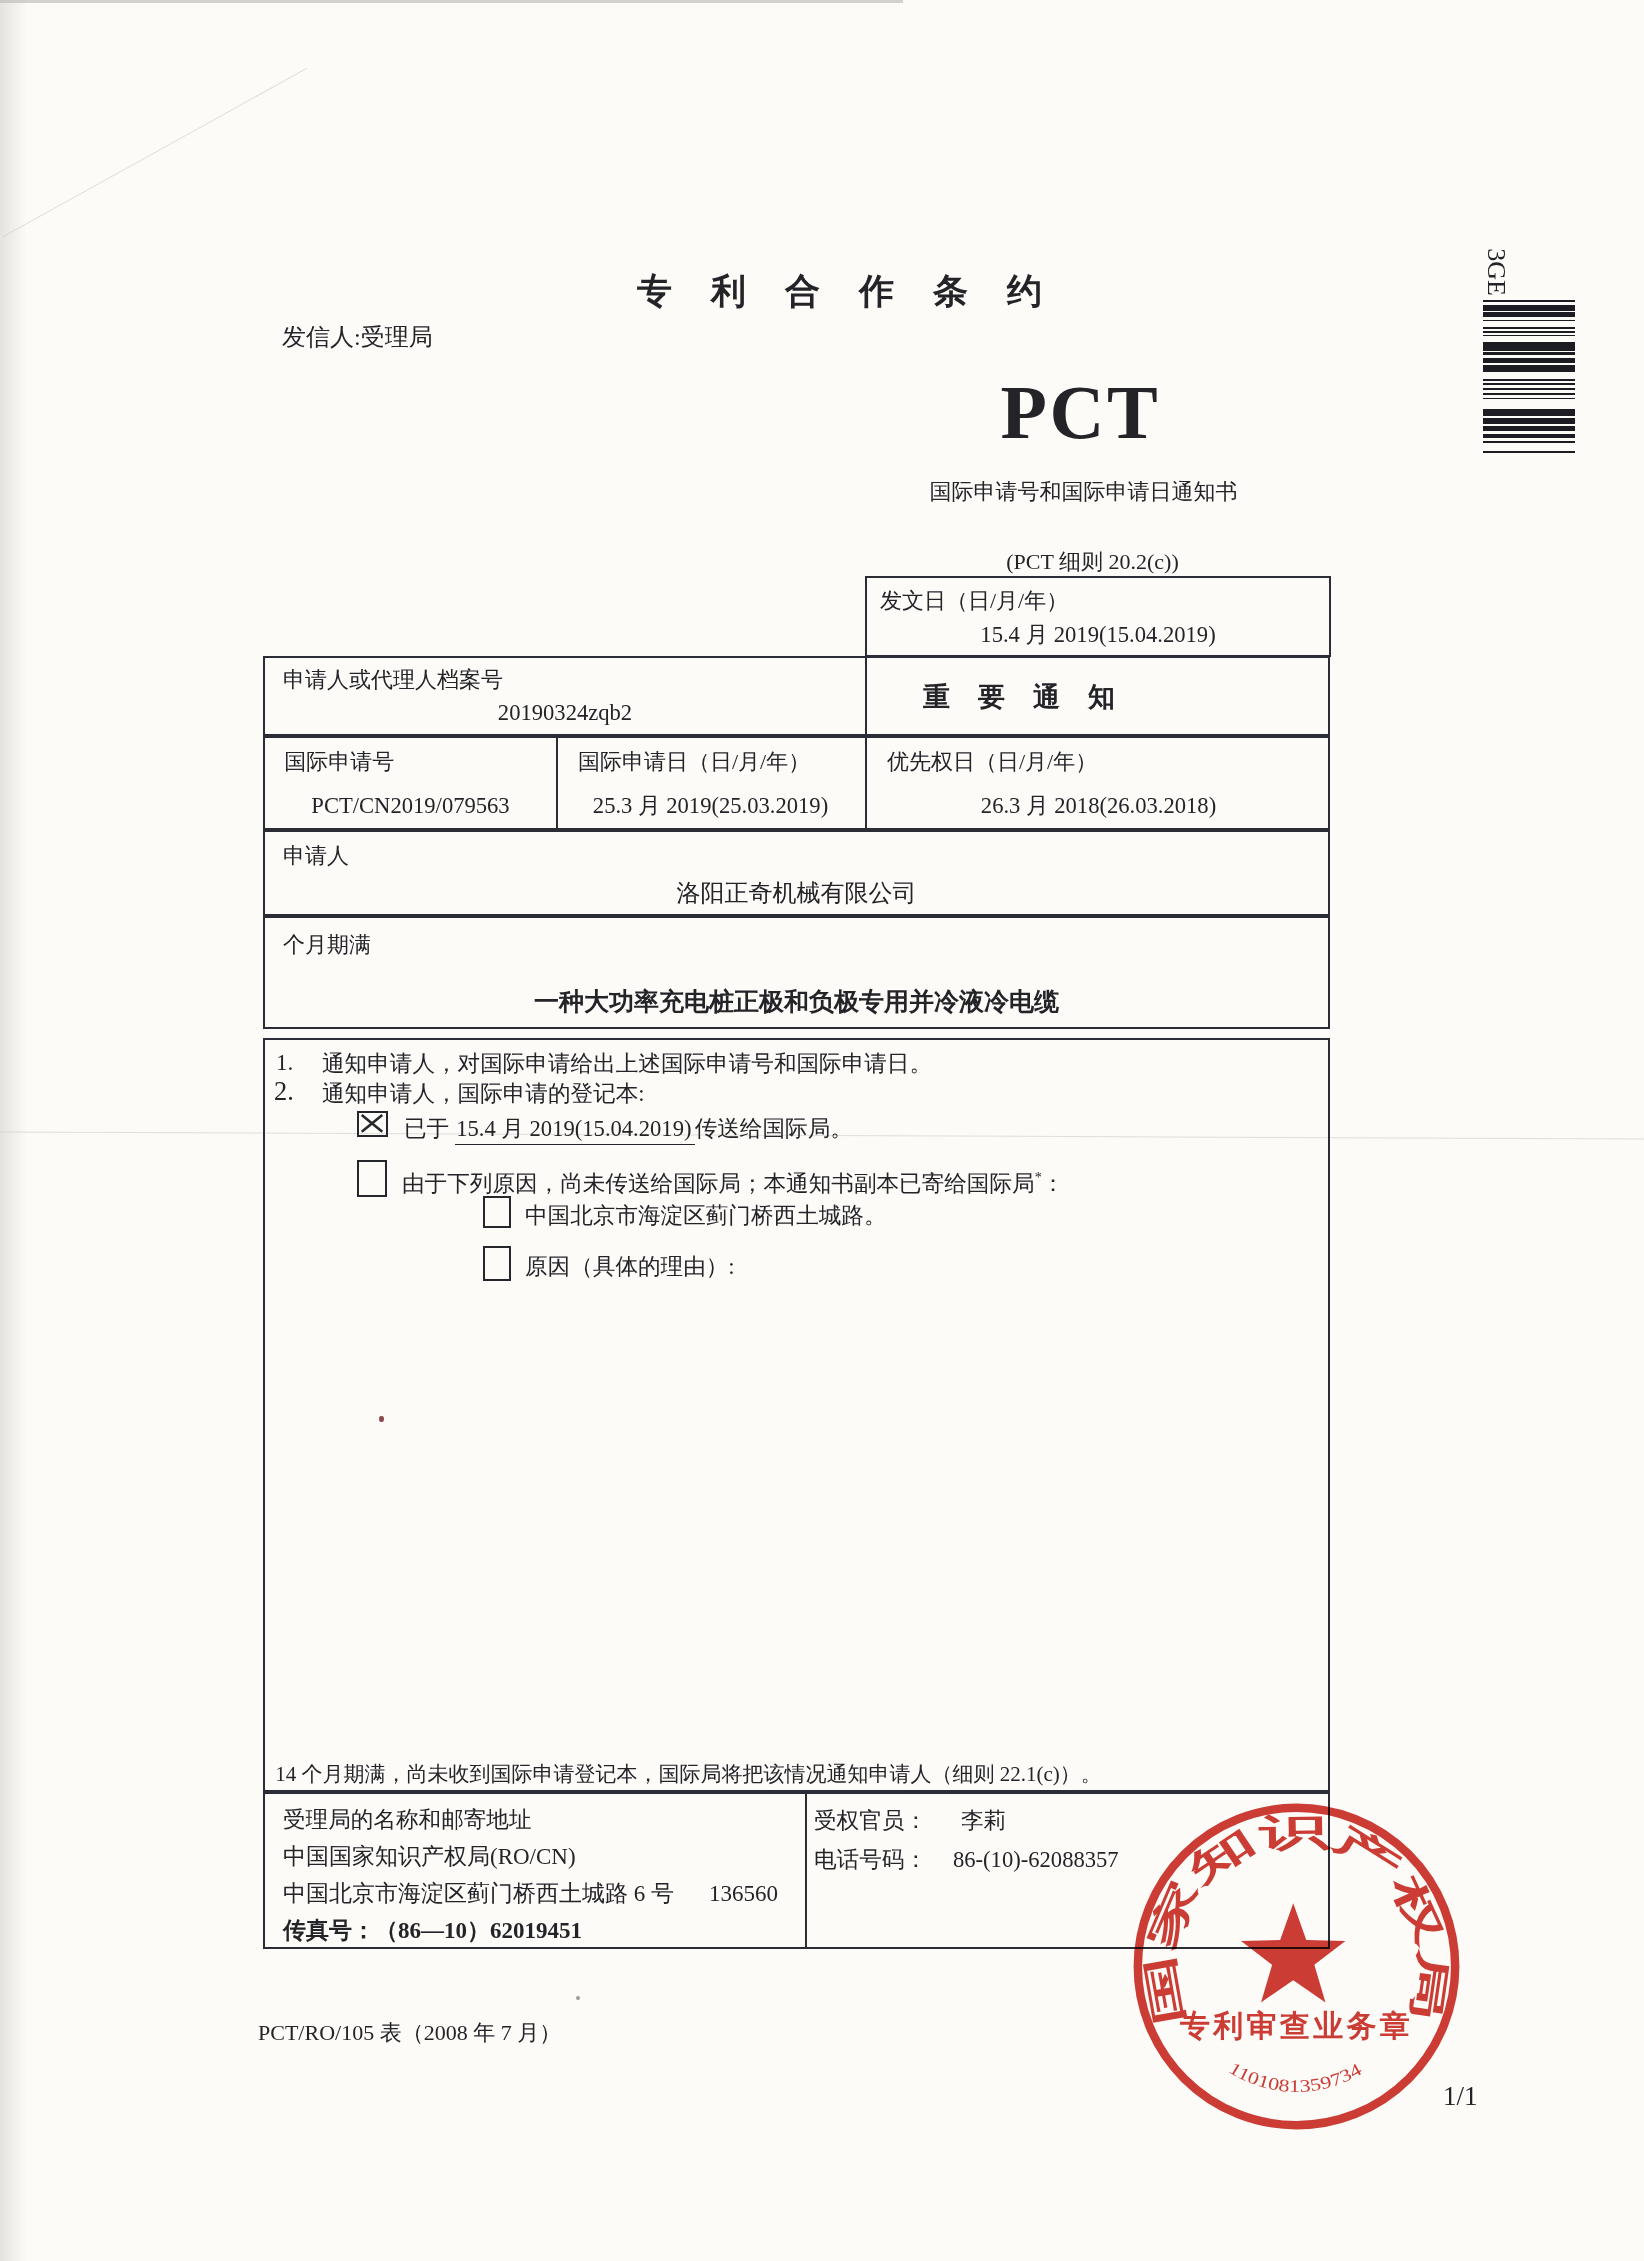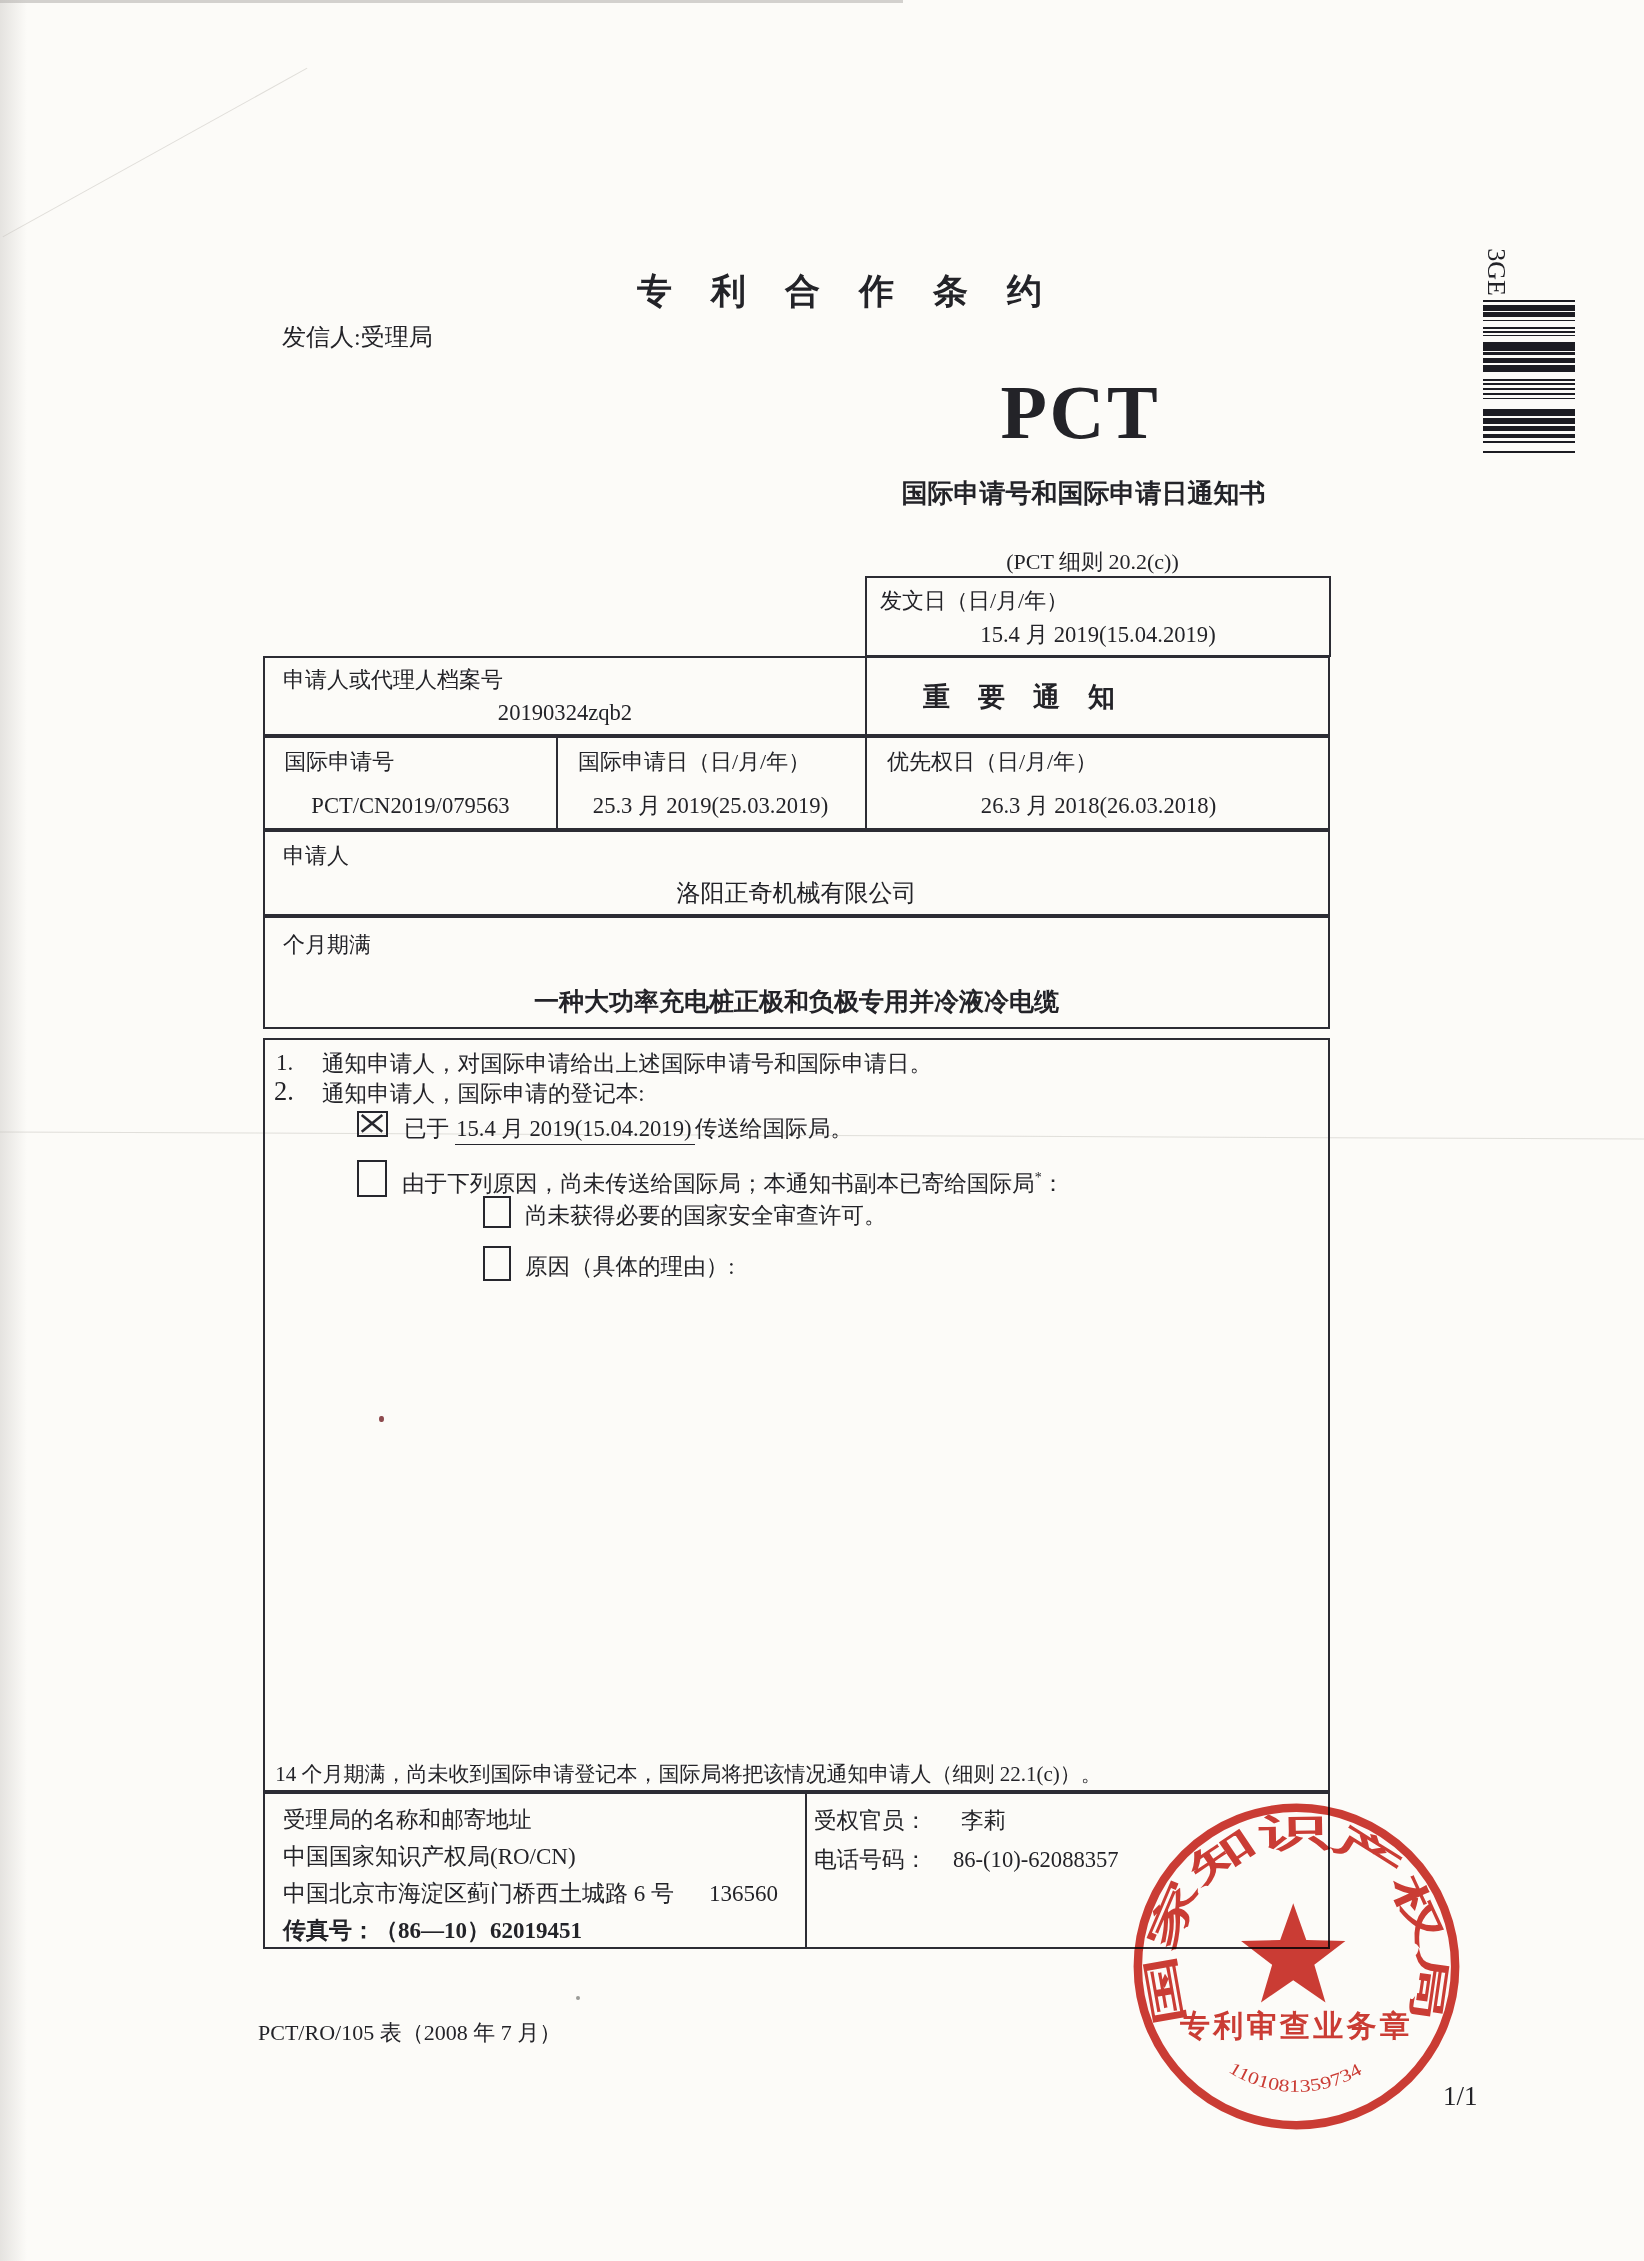--- a/index.html
+++ b/index.html
@@ -8,21 +8,21 @@
     font-family:"Liberation Serif","DejaVu Serif",serif;color:#232328;overflow:hidden;
   }
   .abs{position:absolute;white-space:nowrap;line-height:1.25;}
   .box{position:absolute;border:2.6px solid #2c2c34;box-sizing:border-box;}
   .vline{position:absolute;top:0;bottom:0;width:1.9px;background:#2c2c34;}
   .lbl{font-size:22px;}
   .val{font-size:22.6px;}
   .center{text-align:center;left:0;right:0;}
   .doc-title{font-size:35px;font-weight:bold;letter-spacing:39px;}
   .pct-big{font-size:76px;font-weight:bold;letter-spacing:2.6px;}
-  .notice-title{font-size:26px;font-weight:bold;}
+  .notice-title{font-size:22px;font-weight:normal;}
   .imp{font-size:27px;font-weight:bold;letter-spacing:28px;}
   .bold{font-weight:bold;}
   .cb{position:absolute;border:2.6px solid #26262d;box-sizing:border-box;background:transparent;}
   .u{border-bottom:1.9px solid #26262d;padding:0 3.2px 2.6px 1.3px;}
   sup{font-size:14px;}
   
   .barcode{position:absolute;left:1483px;top:300px;width:92px;}
   .bc-bar{width:100%;background:#1c1c22;}
   .bc-gap{width:100%;}
   .bc-label{position:absolute;left:1464px;top:257px;width:64px;font-size:26px;
@@ -97,21 +97,21 @@
         <line x1="4" y1="3" x2="36" y2="29" stroke="#26262d" stroke-width="4"></line>
         <line x1="36" y1="3" x2="4" y2="29" stroke="#26262d" stroke-width="4"></line>
       </svg>
     </div>
     <div class="abs" style="left:139px;top:75px;font-size:22.6px;"><span>已于 </span><span class="u">15.4 月 2019(15.04.2019)</span><span>传送给国际局。</span></div>
 
     <div class="cb" style="left:92px;top:120px;width:30px;height:37px;"></div>
     <div class="abs" style="left:137px;top:129px;font-size:22.6px;"><span>由于下列原因，尚未传送给国际局；本通知书副本已寄给国际局</span><sup>*</sup><span>：</span></div>
 
     <div class="cb" style="left:218px;top:156px;width:28px;height:32px;"></div>
-    <div class="abs" style="left:260px;top:162px;font-size:22.6px;">尚未获得必要的国家安全审查许可。</div>
+    <div class="abs" style="left:260px;top:162px;font-size:22.6px;">中国北京市海淀区蓟门桥西土城路。</div>
 
     <div class="cb" style="left:218px;top:206px;width:28px;height:35px;"></div>
     <div class="abs" style="left:260px;top:213px;font-size:22.6px;">原因（具体的理由）:</div>
 
     <div class="abs" style="left:10.3px;top:721px;font-size:21px;">14 个月期满，尚未收到国际申请登记本，国际局将把该情况通知申请人（细则 22.1(c)）。</div>
   </div>
 
   <div class="box" style="left:263px;top:1792px;width:1067px;height:157px;">
     <div class="vline" style="left:540px;"></div>
     <div class="abs" style="left:18px;top:11.6px;font-size:22.6px;">受理局的名称和邮寄地址</div>

